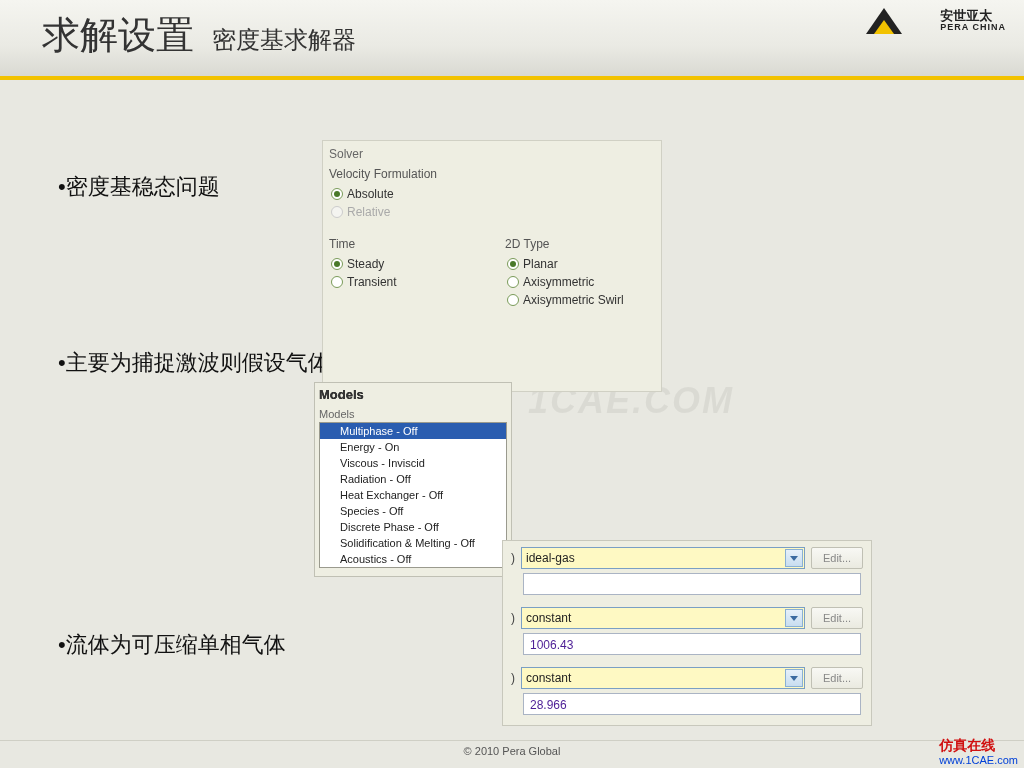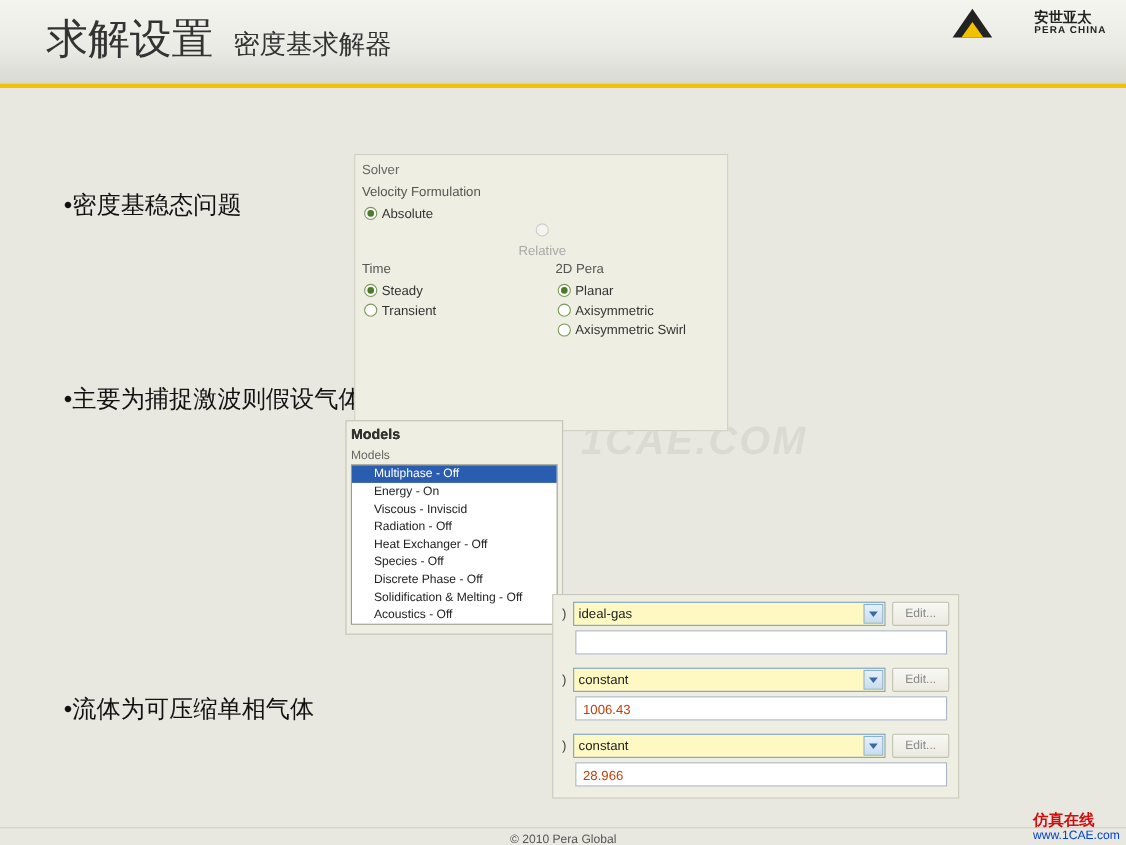--- a/index.html
+++ b/index.html
@@ -95,21 +95,21 @@
     font-family: Tahoma, Arial, sans-serif;
     font-size: 12px;
     color: #333;
     padding: 4px 6px;
   }
   .solver-panel .sec-title { color: #666; margin: 2px 0 6px 0; font-size: 12px;}
   .solver-panel .cols { display: flex; gap: 26px; }
   .solver-panel .col { flex: 1; }
   .solver-panel .lbl { color: #555; margin-bottom: 4px; }
   .solver-panel .opt { display: flex; align-items: center; gap: 4px; height: 18px; line-height: 18px; padding-left: 2px; }
-  .solver-panel .opt.disabled { color: #aaa; flex-direction: column; }
+  .solver-panel .opt.disabled { color: #aaa; }
   .radio {
     display: inline-block;
     width: 12px; height: 12px;
     border: 1px solid #7a9b59;
     border-radius: 50%;
     background: #fff;
     position: relative;
     flex-shrink: 0;
   }
   .radio.sel::after {
@@ -210,42 +210,42 @@
     justify-content: center;
     border-radius: 2px;
   }
   .valbox {
     margin-top: 4px;
     margin-left: 12px;
     height: 22px;
     border: 1px solid #aab4c4;
     background: #fff;
     padding: 2px 6px;
-    color: #c2410c;
+    color: #4c1d95;
     width: 338px;
     line-height: 18px;
   }
   
   .watermark {
     position: absolute;
     top: 300px;
     left: 510px;
     font-size: 36px;
     color: rgba(0,0,0,0.06);
     font-weight: bold;
     font-style: italic;
     letter-spacing: 2px;
     pointer-events: none;
     margin-left: 18px;
   }
   
   .footer {
     position: absolute;
     bottom: 0; left: 0; right: 0;
-    height: 16px;
+    height: 28px;
     border-top: 1px solid #cfcfc5;
     text-align: center;
     font-size: 11px;
     color: #555;
     line-height: 20px;
     font-family: Arial, sans-serif;
   }
   
   .brand-right {
     position: absolute;
@@ -301,21 +301,21 @@
         <div class="opt">
             <span class="radio sel"></span>
             <span>Steady</span>
           </div>
         <div class="opt">
             <span class="radio"></span>
             <span>Transient</span>
           </div>
       </div>
       <div class="col">
-        <div class="lbl">2D Pera</div>
+        <div class="lbl">2D Type</div>
         <div class="opt">
             <span class="radio sel"></span>
             <span>Planar</span>
           </div>
         <div class="opt">
             <span class="radio"></span>
             <span>Axisymmetric</span>
           </div>
         <div class="opt">
             <span class="radio"></span>

